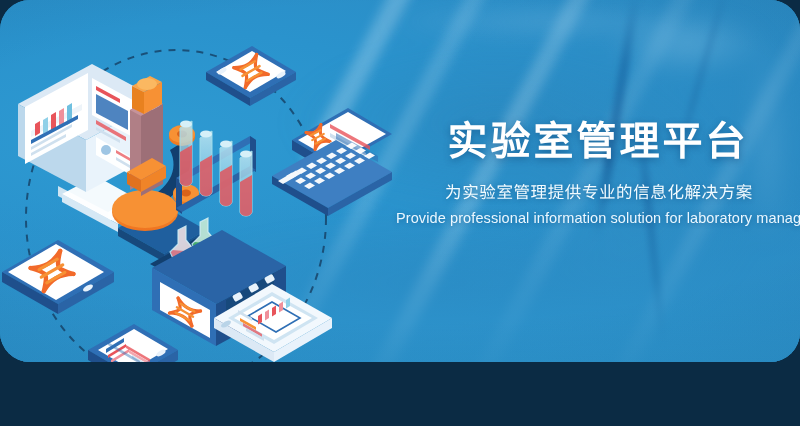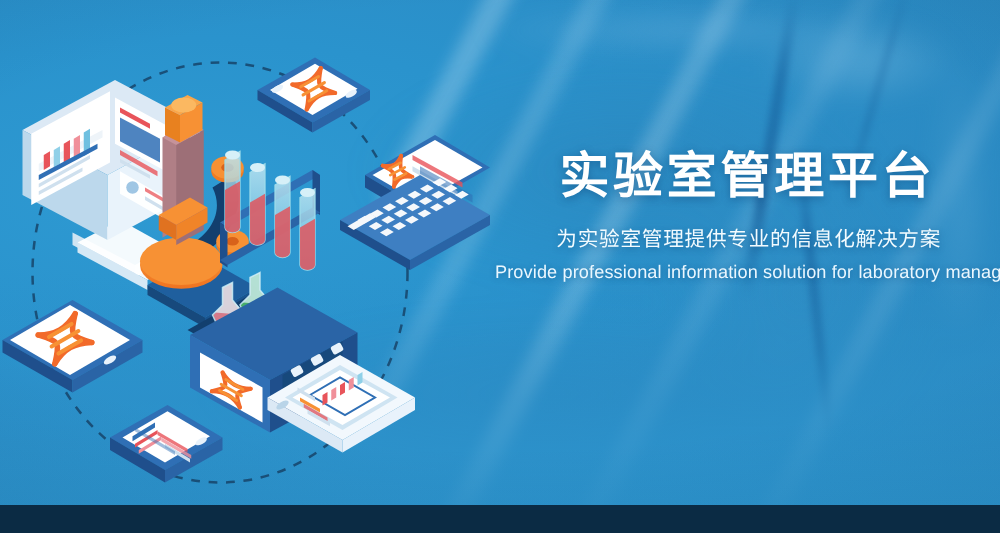--- a/index.html
+++ b/index.html
@@ -4,25 +4,26 @@
 <title>实验室管理平台</title>
 <style>
   html, body {
     margin: 0;
     padding: 0;
     background: #0b2b44;
   }
   .banner {
     position: relative;
     width: 800px;
-    height: 404px;
+    height: 362px;
     overflow: hidden;
     font-family: "Liberation Sans", "DejaVu Sans", sans-serif;
     background: #2a8fc9;
     user-select: none;
+    border-radius: 30px;
   }
 
   
   .bg-base {
     position: absolute;
     inset: 0;
     background:
       radial-gradient(120% 95% at 18% 38%, #2e9ad2 0%, #2a93cd 32%, #2b8dc6 58%, #2b86bd 100%);
   }
   .bg-photo {

